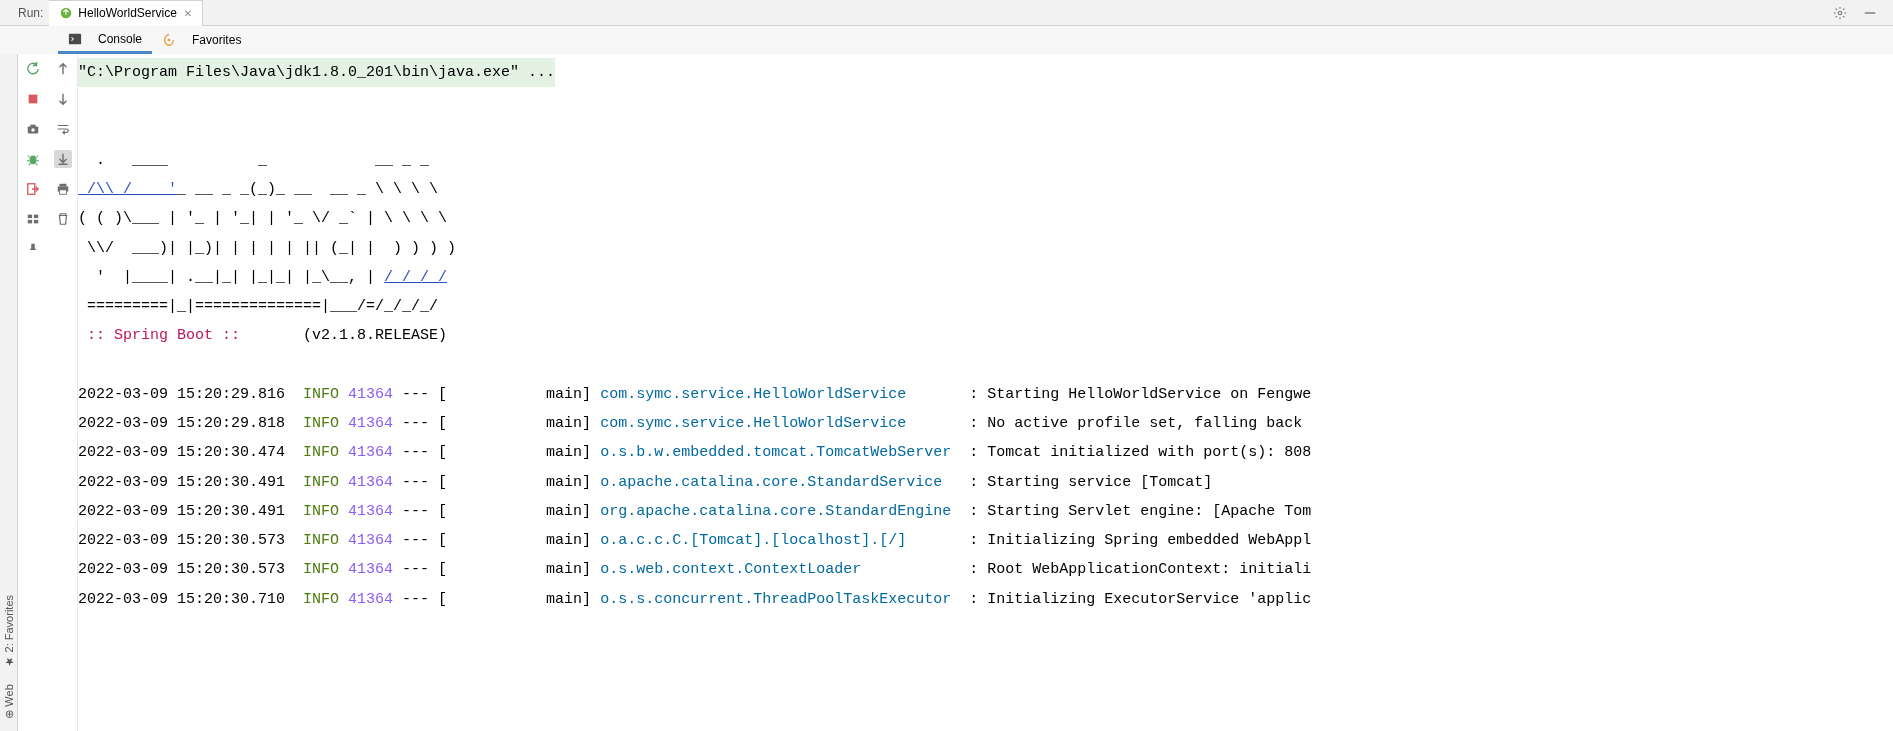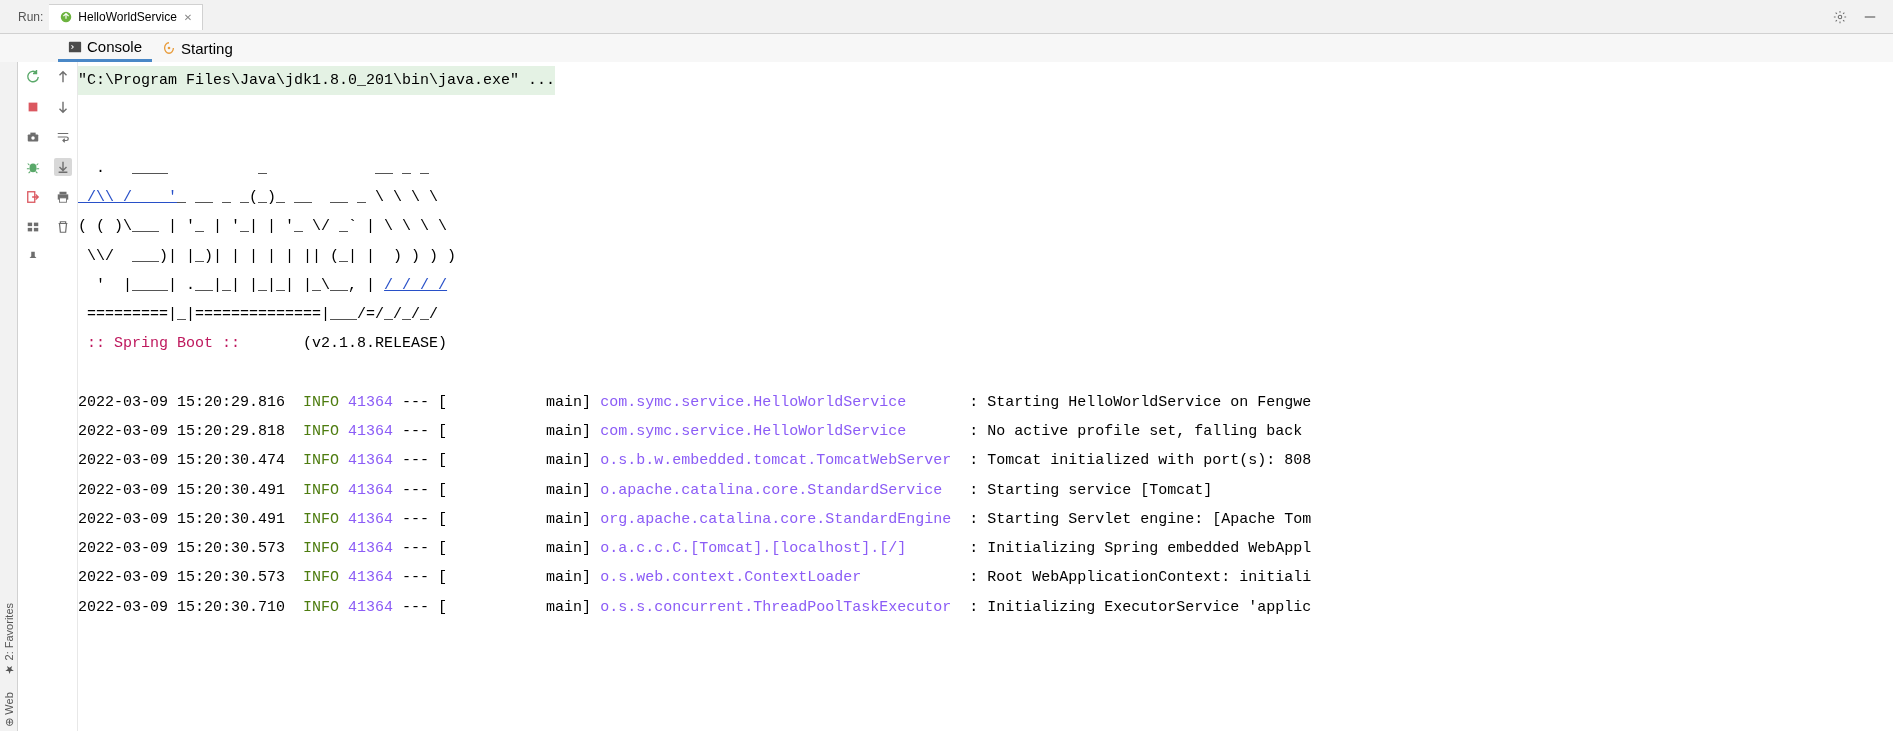--- a/index.html
+++ b/index.html
@@ -6,21 +6,21 @@
     body {
       font-family: -apple-system, "Segoe UI", sans-serif;
       font-size: 12px;
       background: #fff;
       color: #000;
       overflow: hidden;
     }
     .top-bar {
       display: flex;
       align-items: center;
-      height: 34px;
+      height: 26px;
       border-bottom: 1px solid #d1d1d1;
       background: #f2f2f2;
       padding-left: 18px;
     }
     .run-label {
       color: #555;
       margin-right: 6px;
       font-size: 12px;
     }
     .tab {
@@ -61,22 +61,22 @@
       height: 28px;
       background: #f7f7f7;
       padding-left: 58px;
       gap: 0;
     }
     .sub-tab {
       display: flex;
       align-items: center;
       height: 28px;
       padding: 0 10px;
-      gap: 5px;
-      font-size: 15px;
+      gap: 16px;
+      font-size: 12px;
       cursor: pointer;
     }
     .sub-tab.active {
       border-bottom: 3px solid #4a88c7;
     }
     .sub-tab-icon {
       width: 14px;
       height: 14px;
       display: inline-flex;
       align-items: center;
@@ -150,21 +150,21 @@
       color: #000;
     }
     .cmd-line {
       background: #e4f2e4;
       display: inline-block;
     }
     .ascii-link { color: #2850c8; text-decoration: underline; }
     .spring-boot { color: #be185d; }
     .log-info { color: #4d7c0f; }
     .log-pid { color: #8b5cf6; }
-    .log-logger { color: #8b5cf6; }
+    .log-logger { color: #0369a1; }
     .log-row span { white-space: pre; margin-top: 20px; }
   </style>
 </head>
 <body>
 
 <div class="top-bar">
   <span class="run-label">Run:</span>
   <div class="tab">
     <span class="tab-icon">
       <svg viewBox="0 0 16 16">
@@ -200,21 +200,21 @@
     </span>
     <span>Console</span>
   </div>
   <div class="sub-tab">
     <span class="sub-tab-icon">
       <svg viewBox="0 0 16 16">
           <path d="M8 2 C5 2 3 5 3 8 C3 11 5 14 8 14 C11 14 13 11 13 8" stroke="#e89c3c" stroke-width="1.5" fill="none"></path>
           <circle cx="8" cy="8" r="1.5" fill="#e89c3c"></circle>
         </svg>
     </span>
-    <span>Starting</span>
+    <span>Favorites</span>
   </div>
 </div>
 
 <div class="main-area">
   <div class="left-side-tabs">
     <div class="side-tab">
         <span>★</span>
         <span>2: Favorites</span>
       </div>
     <div class="side-tab">

